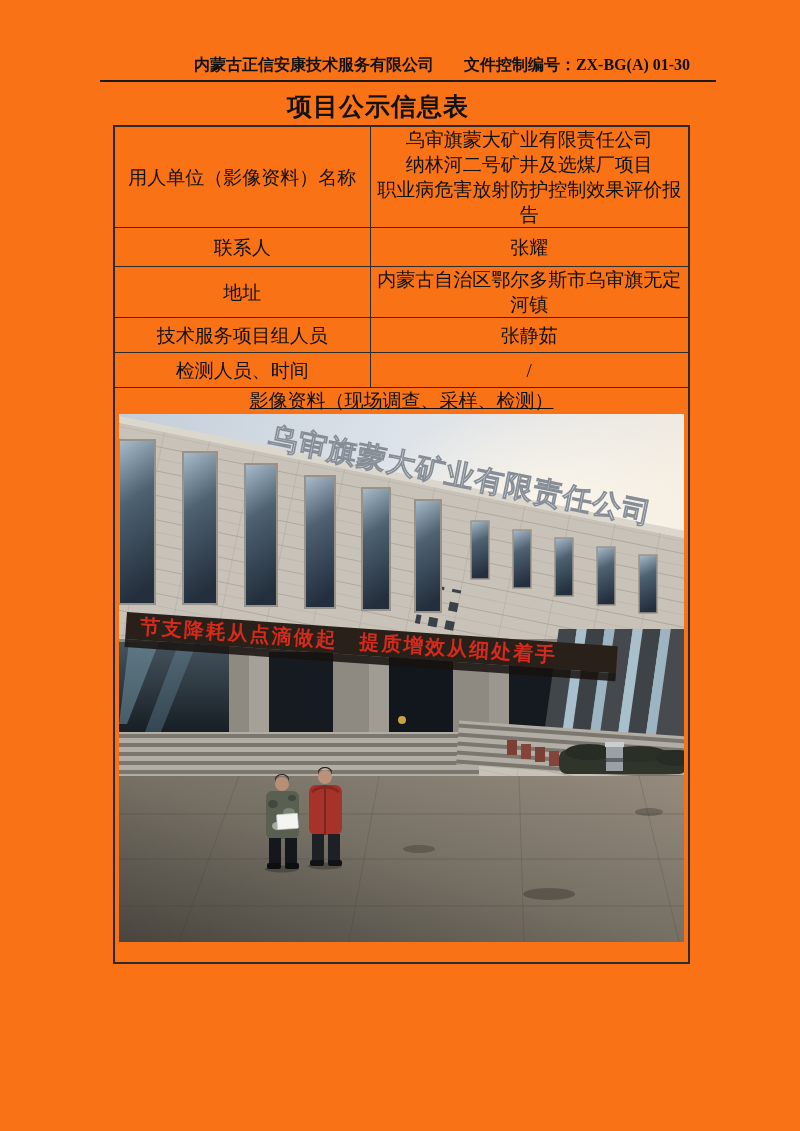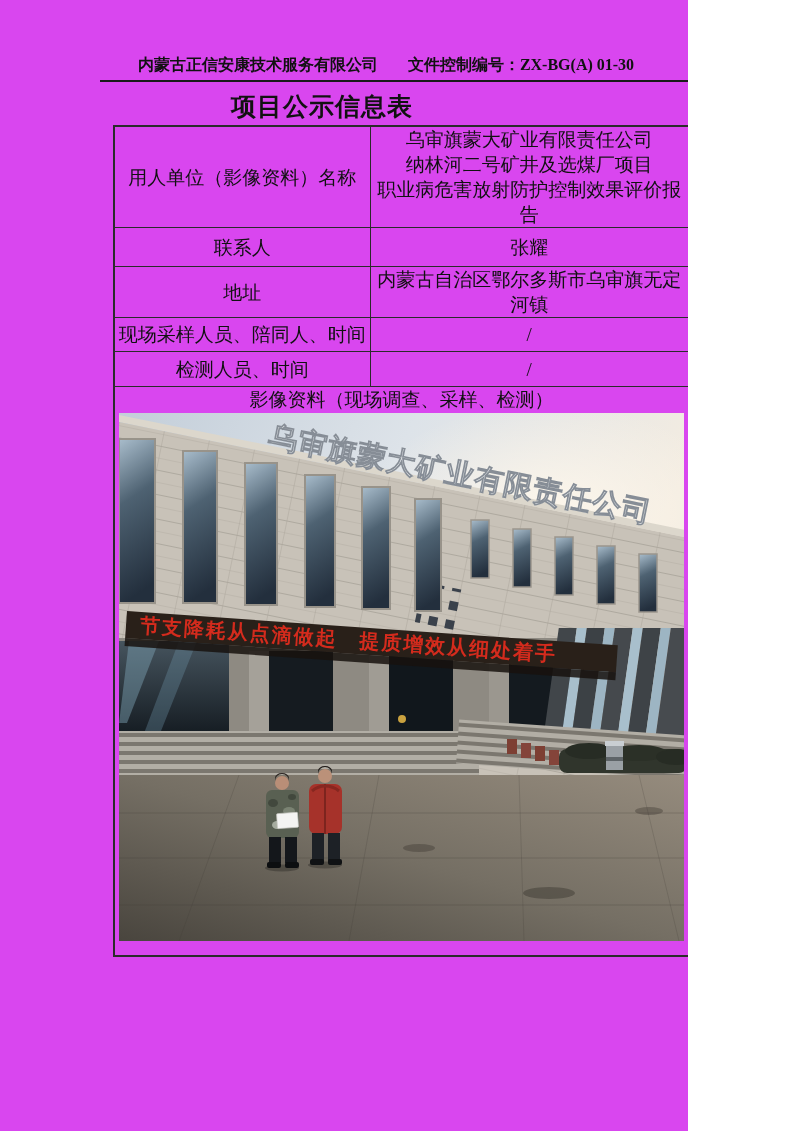--- a/index.html
+++ b/index.html
@@ -1,32 +1,32 @@
 <!DOCTYPE html>
 <html><head>
 <meta charset="utf-8">
 <style>
   html,body{margin:0;padding:0;background:#ffffff;}
   body{width:800px;height:1131px;font-family:"Liberation Serif","DejaVu Serif",serif;color:#111;}
-  .page{position:relative;width:688px;height:1131px;background:#d946ef;overflow:hidden;}
+  .page{position:relative;width:800px;height:1131px;background:#f97316;overflow:hidden;}
 
   .doc-header{position:absolute;top:55px;left:0;width:100%;box-sizing:border-box;
     padding-left:84px;text-align:center;font-weight:bold;font-size:16px;white-space:nowrap;}
   .doc-header .sep{display:inline-block;width:30px;}
   .doc-rule{position:absolute;top:80px;left:100px;width:616px;border-top:2px solid #1a1a1a;}
   .doc-title{position:absolute;top:90px;left:0;width:100%;text-align:center;
     font-size:25px;font-weight:bold;letter-spacing:1px;transform:translateX(-22px);}
 
   table.info{position:absolute;top:125px;left:113px;width:576px;border-collapse:collapse;
     table-layout:fixed;border:2px solid #2b2b2b;}
   table.info td{border:1px solid #2b2b2b;text-align:center;vertical-align:middle;
     padding:0 1px;font-size:19px;line-height:25px;overflow:hidden;}
   td.lbl{font-size:18px;white-space:nowrap;}
   td.val{white-space:pre-wrap;}
-  tr.media td{vertical-align:top;padding:0 0 12px 0;}
+  tr.media td{vertical-align:top;padding:0 0 18px 0;text-decoration:underline;}
   .caption{font-size:19px;line-height:26px;height:26px;}
   .photo{width:565px;height:528px;margin:0 auto;overflow:hidden;}
   svg{display:block;}
   svg text{font-family:"Liberation Serif","DejaVu Serif",serif;}
 </style>
 </head>
 <body>
 
 <div class="page">
 
@@ -50,22 +50,22 @@
     </tr>
     <tr>
       <td class="lbl" style="height:38px">联系人</td>
       <td class="val">张耀</td>
     </tr>
     <tr>
       <td class="lbl" style="height:47px">地址</td>
       <td class="val">内蒙古自治区鄂尔多斯市乌审旗无定河镇</td>
     </tr>
     <tr>
-      <td class="lbl" style="height:33px">现场采样人员、陪同人、时间</td>
-      <td class="val">/</td>
+      <td class="lbl" style="height:34px">技术服务项目组人员</td>
+      <td class="val">张静茹</td>
     </tr>
     <tr>
       <td class="lbl" style="height:34px">检测人员、时间</td>
       <td class="val">/</td>
     </tr>
     <tr class="media">
       <td colspan="2" style="height:556px">
         <div class="caption">影像资料（现场调查、采样、检测）</div>
         <div class="photo">
 

